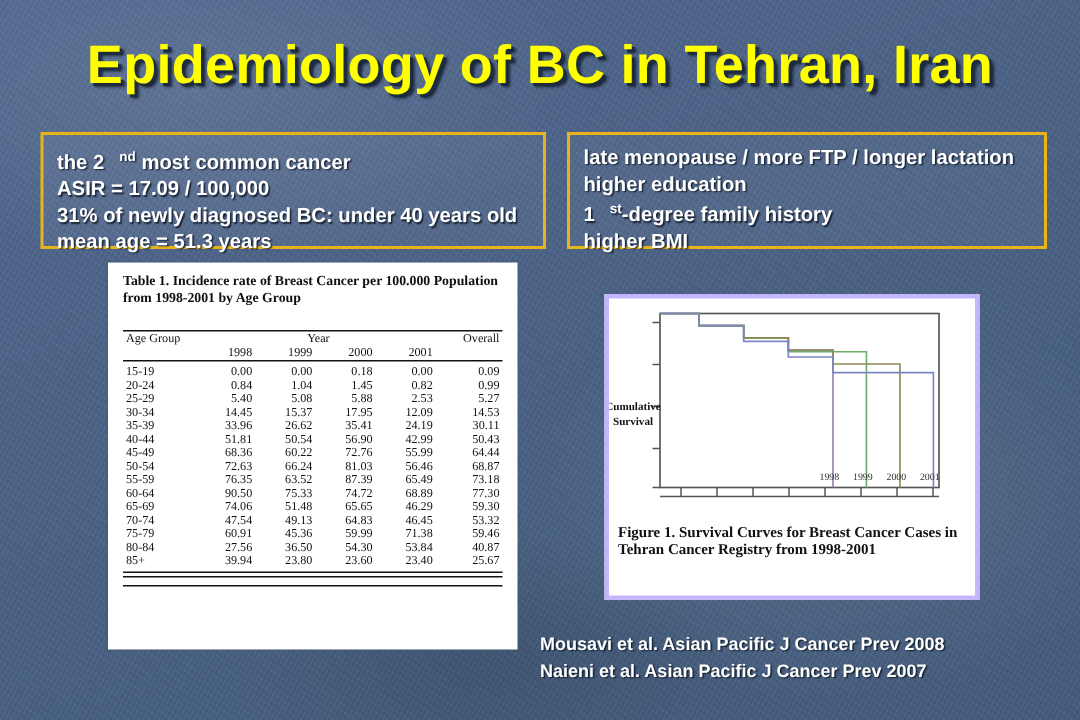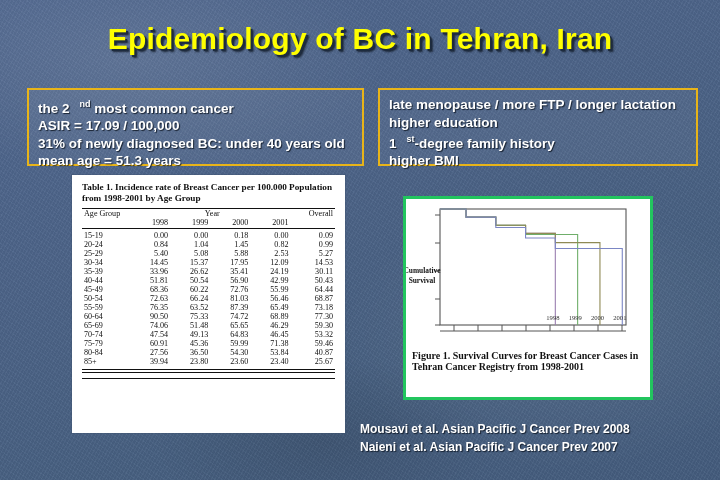--- a/index.html
+++ b/index.html
@@ -17,21 +17,21 @@
       radial-gradient(ellipse 50% 45% at 78% 70%, rgba(255,255,255,.07), rgba(255,255,255,0) 62%),
       radial-gradient(ellipse 40% 30% at 45% 92%, rgba(0,0,0,.10), rgba(0,0,0,0) 60%),
       repeating-linear-gradient(118deg, rgba(255,255,255,.030) 0px, rgba(255,255,255,.030) 1px, rgba(0,0,0,.022) 1px, rgba(0,0,0,.022) 3px),
       repeating-linear-gradient(34deg, rgba(255,255,255,.022) 0px, rgba(255,255,255,.022) 1px, rgba(0,0,0,.018) 1px, rgba(0,0,0,.018) 4px),
       linear-gradient(160deg,#516890 0%,#4d6489 35%,#476081 70%,#445c7d 100%);
   }
 
   #title{
     position:absolute;left:0;top:22px;width:720px;
     text-align:center;
-    font-size:30px;font-weight:bold;color:#ffff00;
+    font-size:36px;font-weight:bold;color:#ffff00;
     letter-spacing:.2px;
     text-shadow:2px 2px 0 #1d2b3e, 3px 3px 2px rgba(10,16,26,.75);
   }
 
   .goldbox{
     position:absolute;
     border:2px solid #e8b419;
     background:rgba(255,255,255,.045);
     color:#ffffff;
     font-size:13.5px;
@@ -50,41 +50,41 @@
     position:absolute;left:72px;top:175px;width:273px;height:258px;
     background:#ffffff;
     box-sizing:border-box;
     padding:7px 10px 0 10px;
     font-family:"Liberation Serif",serif;
     color:#101010;
     box-shadow:0 0 0 1px rgba(60,80,110,.35);
   }
   #table-caption{
     font-size:9.2px;font-weight:bold;line-height:11.4px;
-    margin-bottom:3px;
+    margin-bottom:15px;
   }
   .rule-thick{border-top:1.3px solid #111;}
   .rule-thin{border-top:.9px solid #111;}
   table.tbl{width:100%;border-collapse:collapse;font-size:8.1px;}
   table.tbl td,table.tbl th{padding:0;font-weight:normal;}
   .hdr-row td{padding-top:2px;padding-bottom:0px;}
   .yr-row td{padding-bottom:1.5px;}
   .tbl td.ag{text-align:left;width:54px;padding-left:2px;margin-top:40px;}
   .tbl td.n{text-align:right;width:40px;padding-right:4px;}
   .tbl td.ov{text-align:right;width:44px;padding-right:2px;}
   .body-row td{padding-top:.9px;padding-bottom:.9px;}
   .total-row td{padding-top:3px;}
   .sep{height:0;line-height:0;font-size:0;}
   .dblline{border-top:1.1px solid #111;border-bottom:1.1px solid #111;height:2px;}
 
   
   #fig-panel{
     position:absolute;left:403px;top:196px;width:250px;height:204px;
     background:#ffffff;
-    border:3px solid #22c55e;
+    border:3px solid #c4b5fd;
     box-sizing:border-box;
     font-family:"Liberation Serif",serif;
     color:#111;
   }
   #fig-plot{position:absolute;left:0;top:0;width:244px;height:152px;}
   #fig-caption{
     position:absolute;left:6px;top:152px;width:234px;
     font-size:10px;font-weight:bold;line-height:10.6px;
   }
 

